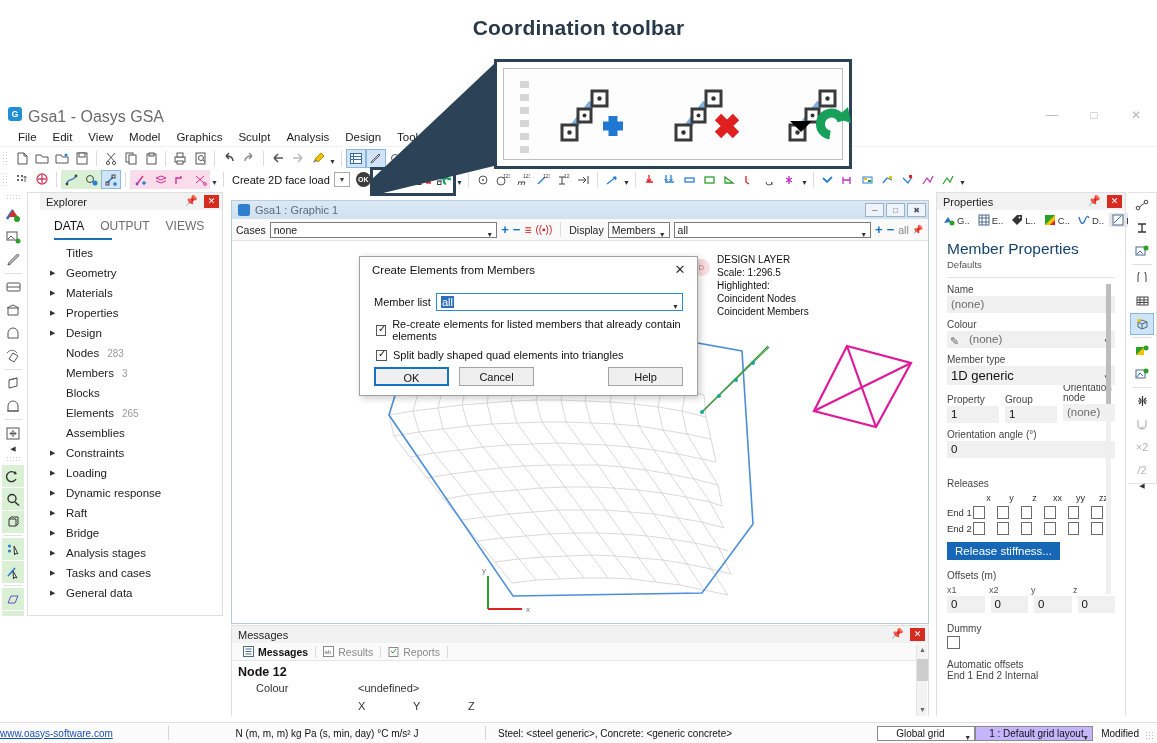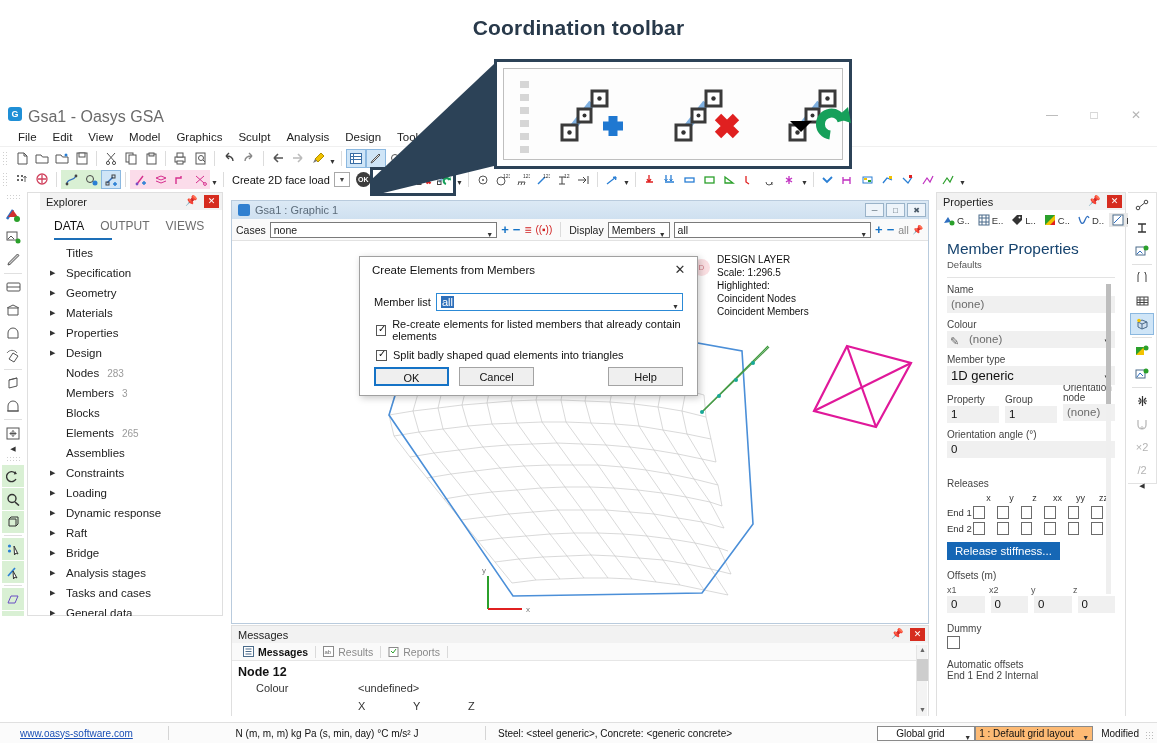--- a/index.html
+++ b/index.html
@@ -218,28 +218,28 @@
   .rbtn { width:24px; height:22px; margin:1px auto; display:flex; align-items:center; justify-content:center;
           font-size:11px; color:#3b3b3b; }
   .rbtn.on { background:#cfe5f7; border:1px solid #8bb8e0; }
   .rbtn.dim { color:#b4b4b4; }
   .rdiv { height:1px; background:#e0e0e0; margin:2px 4px; }
 
   
   .status { position:absolute; left:0; top:722px; width:1157px; height:21px;
             background:#fbfbfb; border-top:1px solid #e0e0e0; font-size:10px; color:#111;
             display:flex; align-items:center; }
-  .status .lnk { color:#1a4fb5; text-decoration:underline; padding-left:20px; width:160px; }
+  .status .lnk { color:#1a4fb5; text-decoration:underline; padding-left:0; width:160px; }
   .sdiv { width:1px; height:14px; background:#d5d5d5; margin:0 8px; }
   .status .units { width:300px; text-align:center; }
   .status .mats { padding-left:4px; }
   .sel-grid { width:98px; height:15px; border:1px solid #8a8a8a; background:#fff; font-size:10px;
               line-height:14px; padding-left:18px; position:relative; }
-  .sel-layout { width:118px; height:15px; border:1px solid #8a8a8a; background:#fdba74; font-size:10px;
-                line-height:14px; padding-left:3px; position:relative; }
+  .sel-layout { width:118px; height:15px; border:1px solid #8a8a8a; background:#c4b5fd; font-size:10px;
+                line-height:14px; padding-left:13px; position:relative; }
   .status .mod { margin-left:8px; }
   .grip-br { position:absolute; right:2px; bottom:2px; width:10px; height:10px;
              background-image: radial-gradient(#bbb 40%, transparent 41%); background-size:3px 3px; }
 
   
   .bottomstrip { position:absolute; left:0; top:716px; width:1157px; height:6px; background:#fff; }
   .leftfill { position:absolute; left:0; top:616px; width:230px; height:106px; background:#fff; }
 </style>
 </head>
 <body>
@@ -802,24 +802,20 @@
     <div class="extabs">
       <div class="on">DATA</div>
       <div>OUTPUT</div>
       <div>VIEWS</div>
     </div>
     <div class="extab-underline"></div>
     <div class="tree">
       <div class="trow">
           <span class="tarrow"></span>
           <span>Titles</span>
-        </div>
-      <div class="trow">
-          <span class="tarrow">▶</span>
-          <span>Specification</span>
         </div>
       <div class="trow">
           <span class="tarrow">▶</span>
           <span>Geometry</span>
         </div>
       <div class="trow">
           <span class="tarrow">▶</span>
           <span>Materials</span>
         </div>
       <div class="trow">

